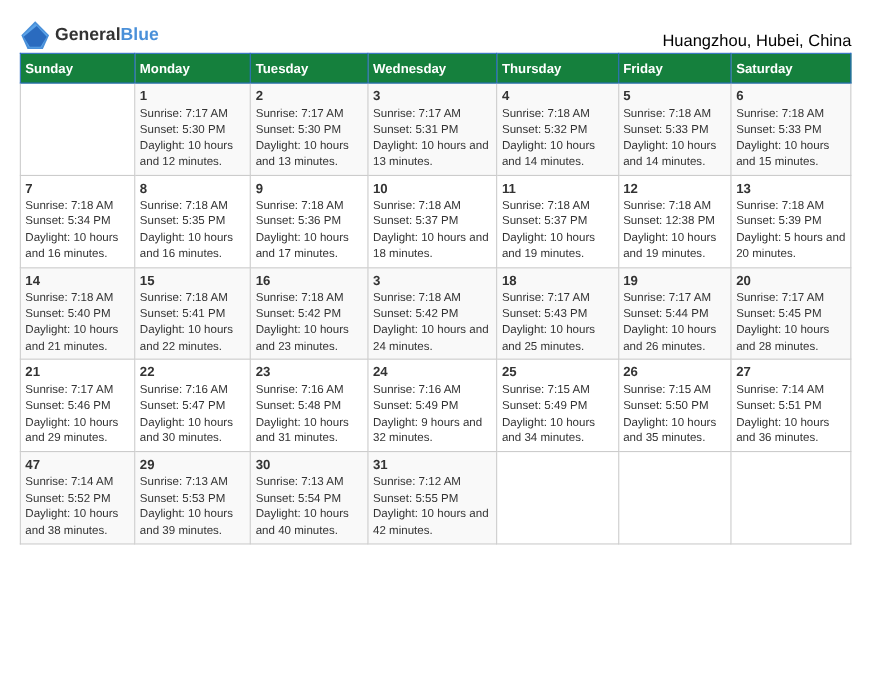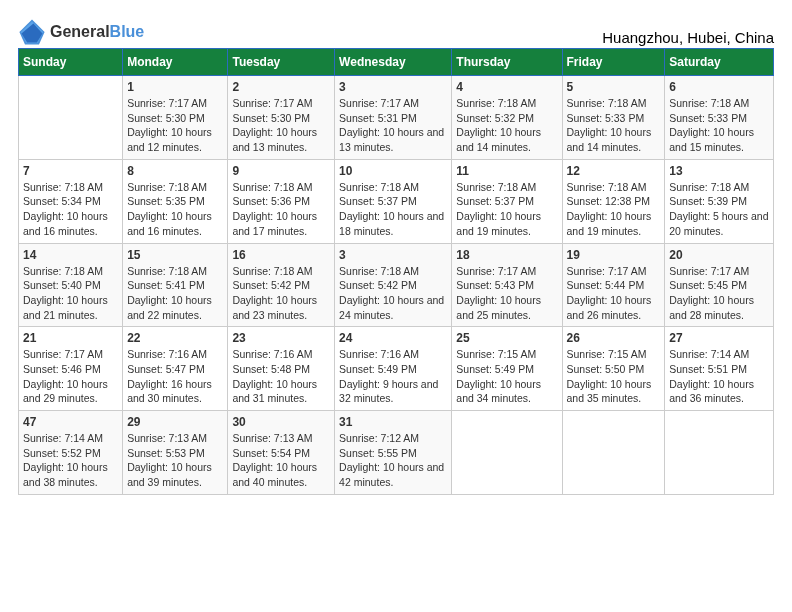--- a/index.html
+++ b/index.html
@@ -290,21 +290,21 @@
           <span>Sunrise: 7:17 AM</span><br>
           <span>Sunset: 5:46 PM</span><br>
           <span>Daylight: 10 hours and 29 minutes.</span>
         </div>
       </td>
           <td>
         <span class="day-number">22</span>
         <div class="cell-content">
           <span>Sunrise: 7:16 AM</span><br>
           <span>Sunset: 5:47 PM</span><br>
-          <span>Daylight: 16 hours and 30 minutes.</span>
+          <span>Daylight: 10 hours and 30 minutes.</span>
         </div>
       </td>
           <td>
         <span class="day-number">23</span>
         <div class="cell-content">
           <span>Sunrise: 7:16 AM</span><br>
           <span>Sunset: 5:48 PM</span><br>
           <span>Daylight: 10 hours and 31 minutes.</span>
         </div>
       </td>

